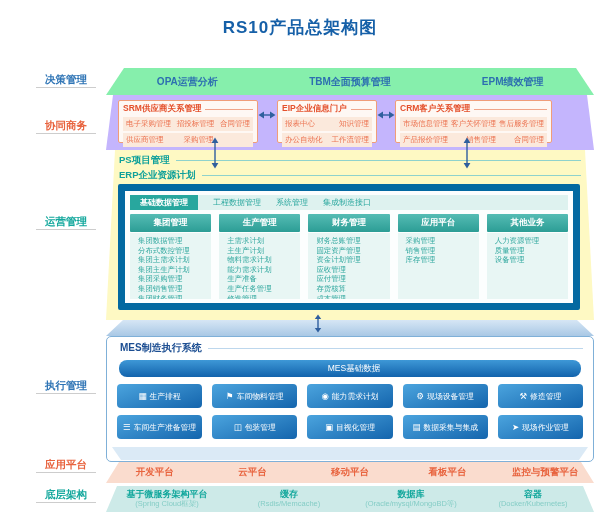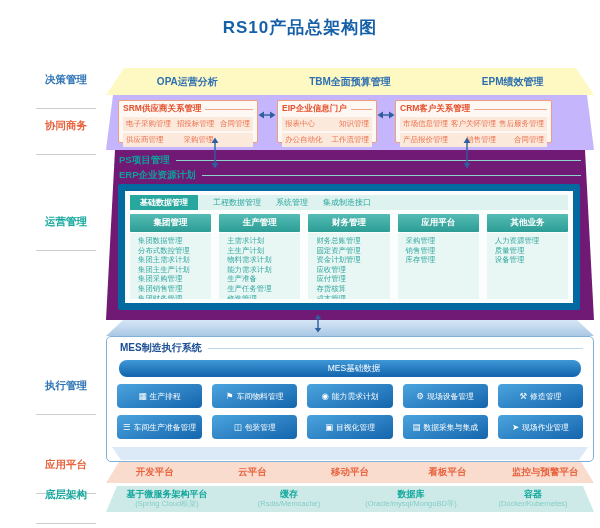--- a/index.html
+++ b/index.html
@@ -4,26 +4,26 @@
 <style>
   html,body{margin:0;padding:0;background:#fff;}
   body{font-family:"Liberation Sans","DejaVu Sans",sans-serif;}
   #canvas{position:relative;width:600px;height:528px;background:#fff;overflow:hidden;}
 
   .title{position:absolute;top:16px;left:0;width:100%;text-align:center;
          font-size:17px;font-weight:bold;color:#1660a8;letter-spacing:1px;}
 
   
   .rail-label{position:absolute;left:36px;width:60px;text-align:center;font-size:10.5px;
-              font-weight:bold;padding-bottom:21px;border-bottom:1px solid #cdcdcd;}
+              font-weight:bold;padding-bottom:0;border-bottom:1px solid #cdcdcd;}
   .rail-blue{color:#2e74b5}.rail-orange{color:#e8643f}.rail-teal{color:#14a89d}
 
   
   .decision-band{position:absolute;left:106px;top:68px;width:488px;height:27px;
-     background:#fef9c3;display:flex;align-items:center;
+     background:#86efac;display:flex;align-items:center;
      -webkit-clip-path:polygon(18px 0,calc(100% - 18px) 0,100% 100%,0 100%);
      clip-path:polygon(18px 0,calc(100% - 18px) 0,100% 100%,0 100%);}
   .decision-band span{flex:1;text-align:center;font-size:10px;font-weight:bold;color:#2d6fb0;}
 
   
   .collab{position:absolute;left:106px;top:95px;width:488px;height:55px;background:#c4b5fd;
      -webkit-clip-path:polygon(7px 0,calc(100% - 7px) 0,100% 100%,0 100%);
      clip-path:polygon(7px 0,calc(100% - 7px) 0,100% 100%,0 100%);}
   .cbox{position:absolute;top:5px;height:43px;border:1px solid #f09d79;background:#fef8f4;
         border-radius:2px;box-sizing:border-box;padding:2px 4px;}
@@ -33,21 +33,21 @@
   .crow{display:flex;background:#fbe9dc;margin-top:2px;padding:2px 3px;font-size:7.5px;
         color:#ec7250;white-space:nowrap;}
   .crow.spread{justify-content:space-between;}
   .crow.gapped{gap:20px;}
 
   
   .arrow{position:absolute;z-index:6;}
   .arrow svg{display:block;}
 
   
-  .ops{position:absolute;left:106px;top:150px;width:488px;height:170px;background:#701a75;
+  .ops{position:absolute;left:106px;top:150px;width:488px;height:170px;background:#fef9c3;
      -webkit-clip-path:polygon(9px 0,calc(100% - 9px) 0,100% 100%,0 100%);
      clip-path:polygon(9px 0,calc(100% - 9px) 0,100% 100%,0 100%);}
   .ops-line{position:absolute;left:13px;right:13px;display:flex;align-items:center;gap:6px;}
   .ops-line b{font-size:9.5px;color:#0fa09a;white-space:nowrap;}
   .ops-line i{flex:1;height:1px;background:#8fd2cc;}
   .erp-panel{position:absolute;left:12px;right:14px;top:34px;bottom:10px;background:#fcfefe;
      border:7px solid #0369a1;border-radius:2px;box-sizing:border-box;padding:4px 5px;
      display:flex;flex-direction:column;}
   .tabstrip{height:15px;background:#def2ef;display:flex;align-items:center;font-size:8px;flex:none;}
   .tab-selected{background:#28a79e;color:#fff;font-weight:bold;height:100%;display:flex;

